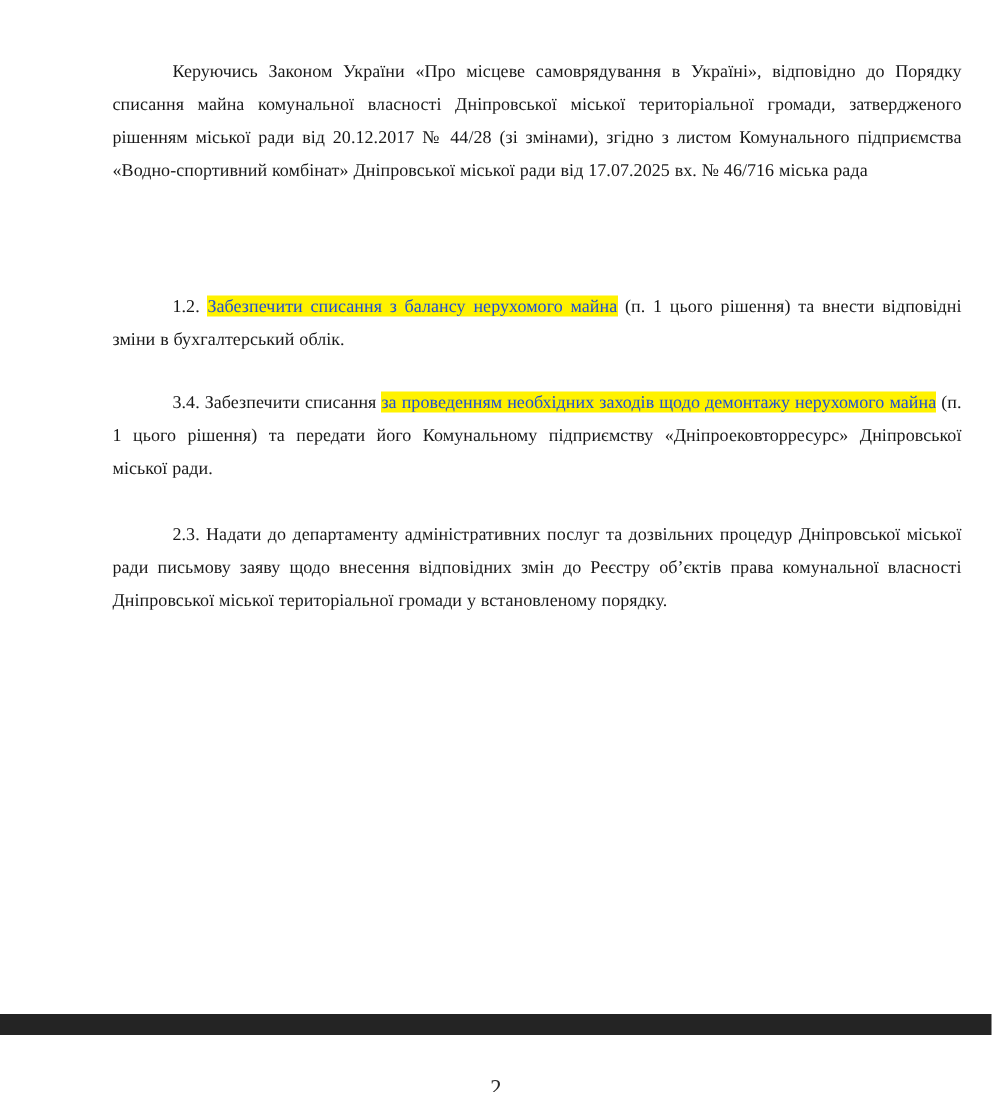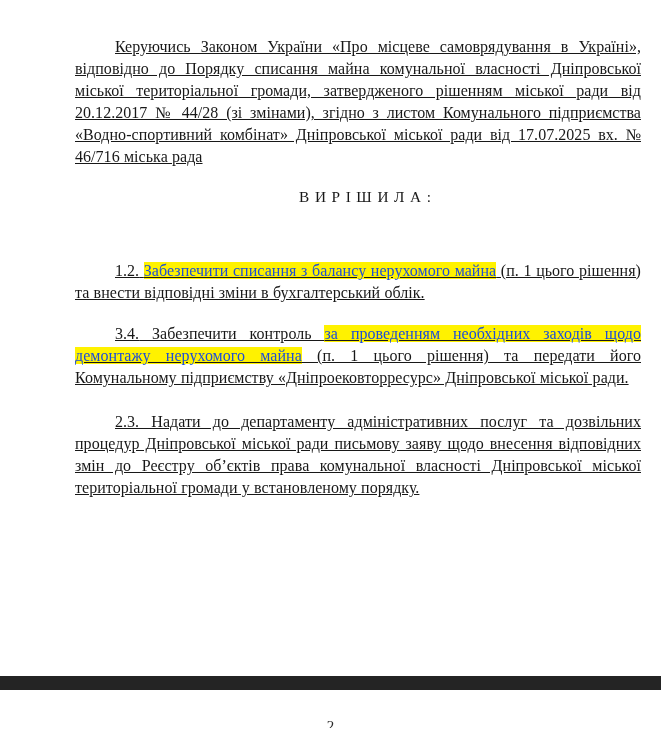--- a/index.html
+++ b/index.html
@@ -26,27 +26,26 @@
 
   .doc-body {
     position: absolute;
     left: 75px;
     top: 36px;
     width: 566px;
   }
 
   p.para {
     margin: 0;
-    font-size: 16px;
+    font-size: 12px;
     line-height: 22.1px;
     text-align: justify;
     text-indent: 40px;
     letter-spacing: 0.04px;
     word-spacing: 0.2px;
-    text-decoration: underline;
     -webkit-font-smoothing: antialiased;
   }
 
   .gap-intro   { height: 17px; }
   .gap-resolve { height: 16px; }
   .gap-p1      { height: 17px; }
   .gap-p2      { height: 19px; }
   .gap-p21     { height: 19px; }
   .gap-p22     { height: 22px; }
 
@@ -94,35 +93,34 @@
 <body>
 
 <div class="page">
 
   <div class="doc-body">
 
     <p class="para">Керуючись Законом України «Про місцеве самоврядування в Україні», відповідно до Порядку списання майна комунальної власності Дніпровської міської територіальної громади, затвердженого рішенням міської ради від 20.12.2017 № 44/28 (зі змінами), згідно з  листом Комунального підприємства «Водно-спортивний комбінат» Дніпровської міської ради від 17.07.2025 вх. № 46/716 міська рада</p>
 
     <div class="gap-intro"></div>
 
-    <p class="resolve-line">ВИРІШИЛА:</p>
 
     <div class="gap-resolve"></div>
 
 
     <div class="gap-p1"></div>
 
 
     <div class="gap-p2"></div>
 
     <p class="para"><span>1.2.</span><span> </span><mark class="hl">Забезпечити списання з балансу нерухомого майна</mark><span> (п. 1 цього рішення) та внести відповідні зміни в бухгалтерський облік.</span></p>
 
     <div class="gap-p21"></div>
 
-    <p class="para"><span>3.4.</span><span> Забезпечити контроль </span><mark class="hl">за проведенням необхідних заходів щодо демонтажу нерухомого майна</mark><span> (п. 1 цього рішення) та передати його Комунальному підприємству «Дніпроековторресурс» Дніпровської міської ради.</span></p>
+    <p class="para"><span>3.4.</span><span> Забезпечити списання </span><mark class="hl">за проведенням необхідних заходів щодо демонтажу нерухомого майна</mark><span> (п. 1 цього рішення) та передати його Комунальному підприємству «Дніпроековторресурс» Дніпровської міської ради.</span></p>
 
     <div class="gap-p22"></div>
 
     <p class="para">2.3. Надати до департаменту адміністративних послуг та дозвільних процедур Дніпровської міської ради письмову заяву щодо внесення відповідних змін до Реєстру об’єктів права комунальної власності Дніпровської міської територіальної громади у встановленому порядку.</p>
 
   </div>
 
   <div class="bottom-bar"></div>
 
   <div class="page-number">2</div>

